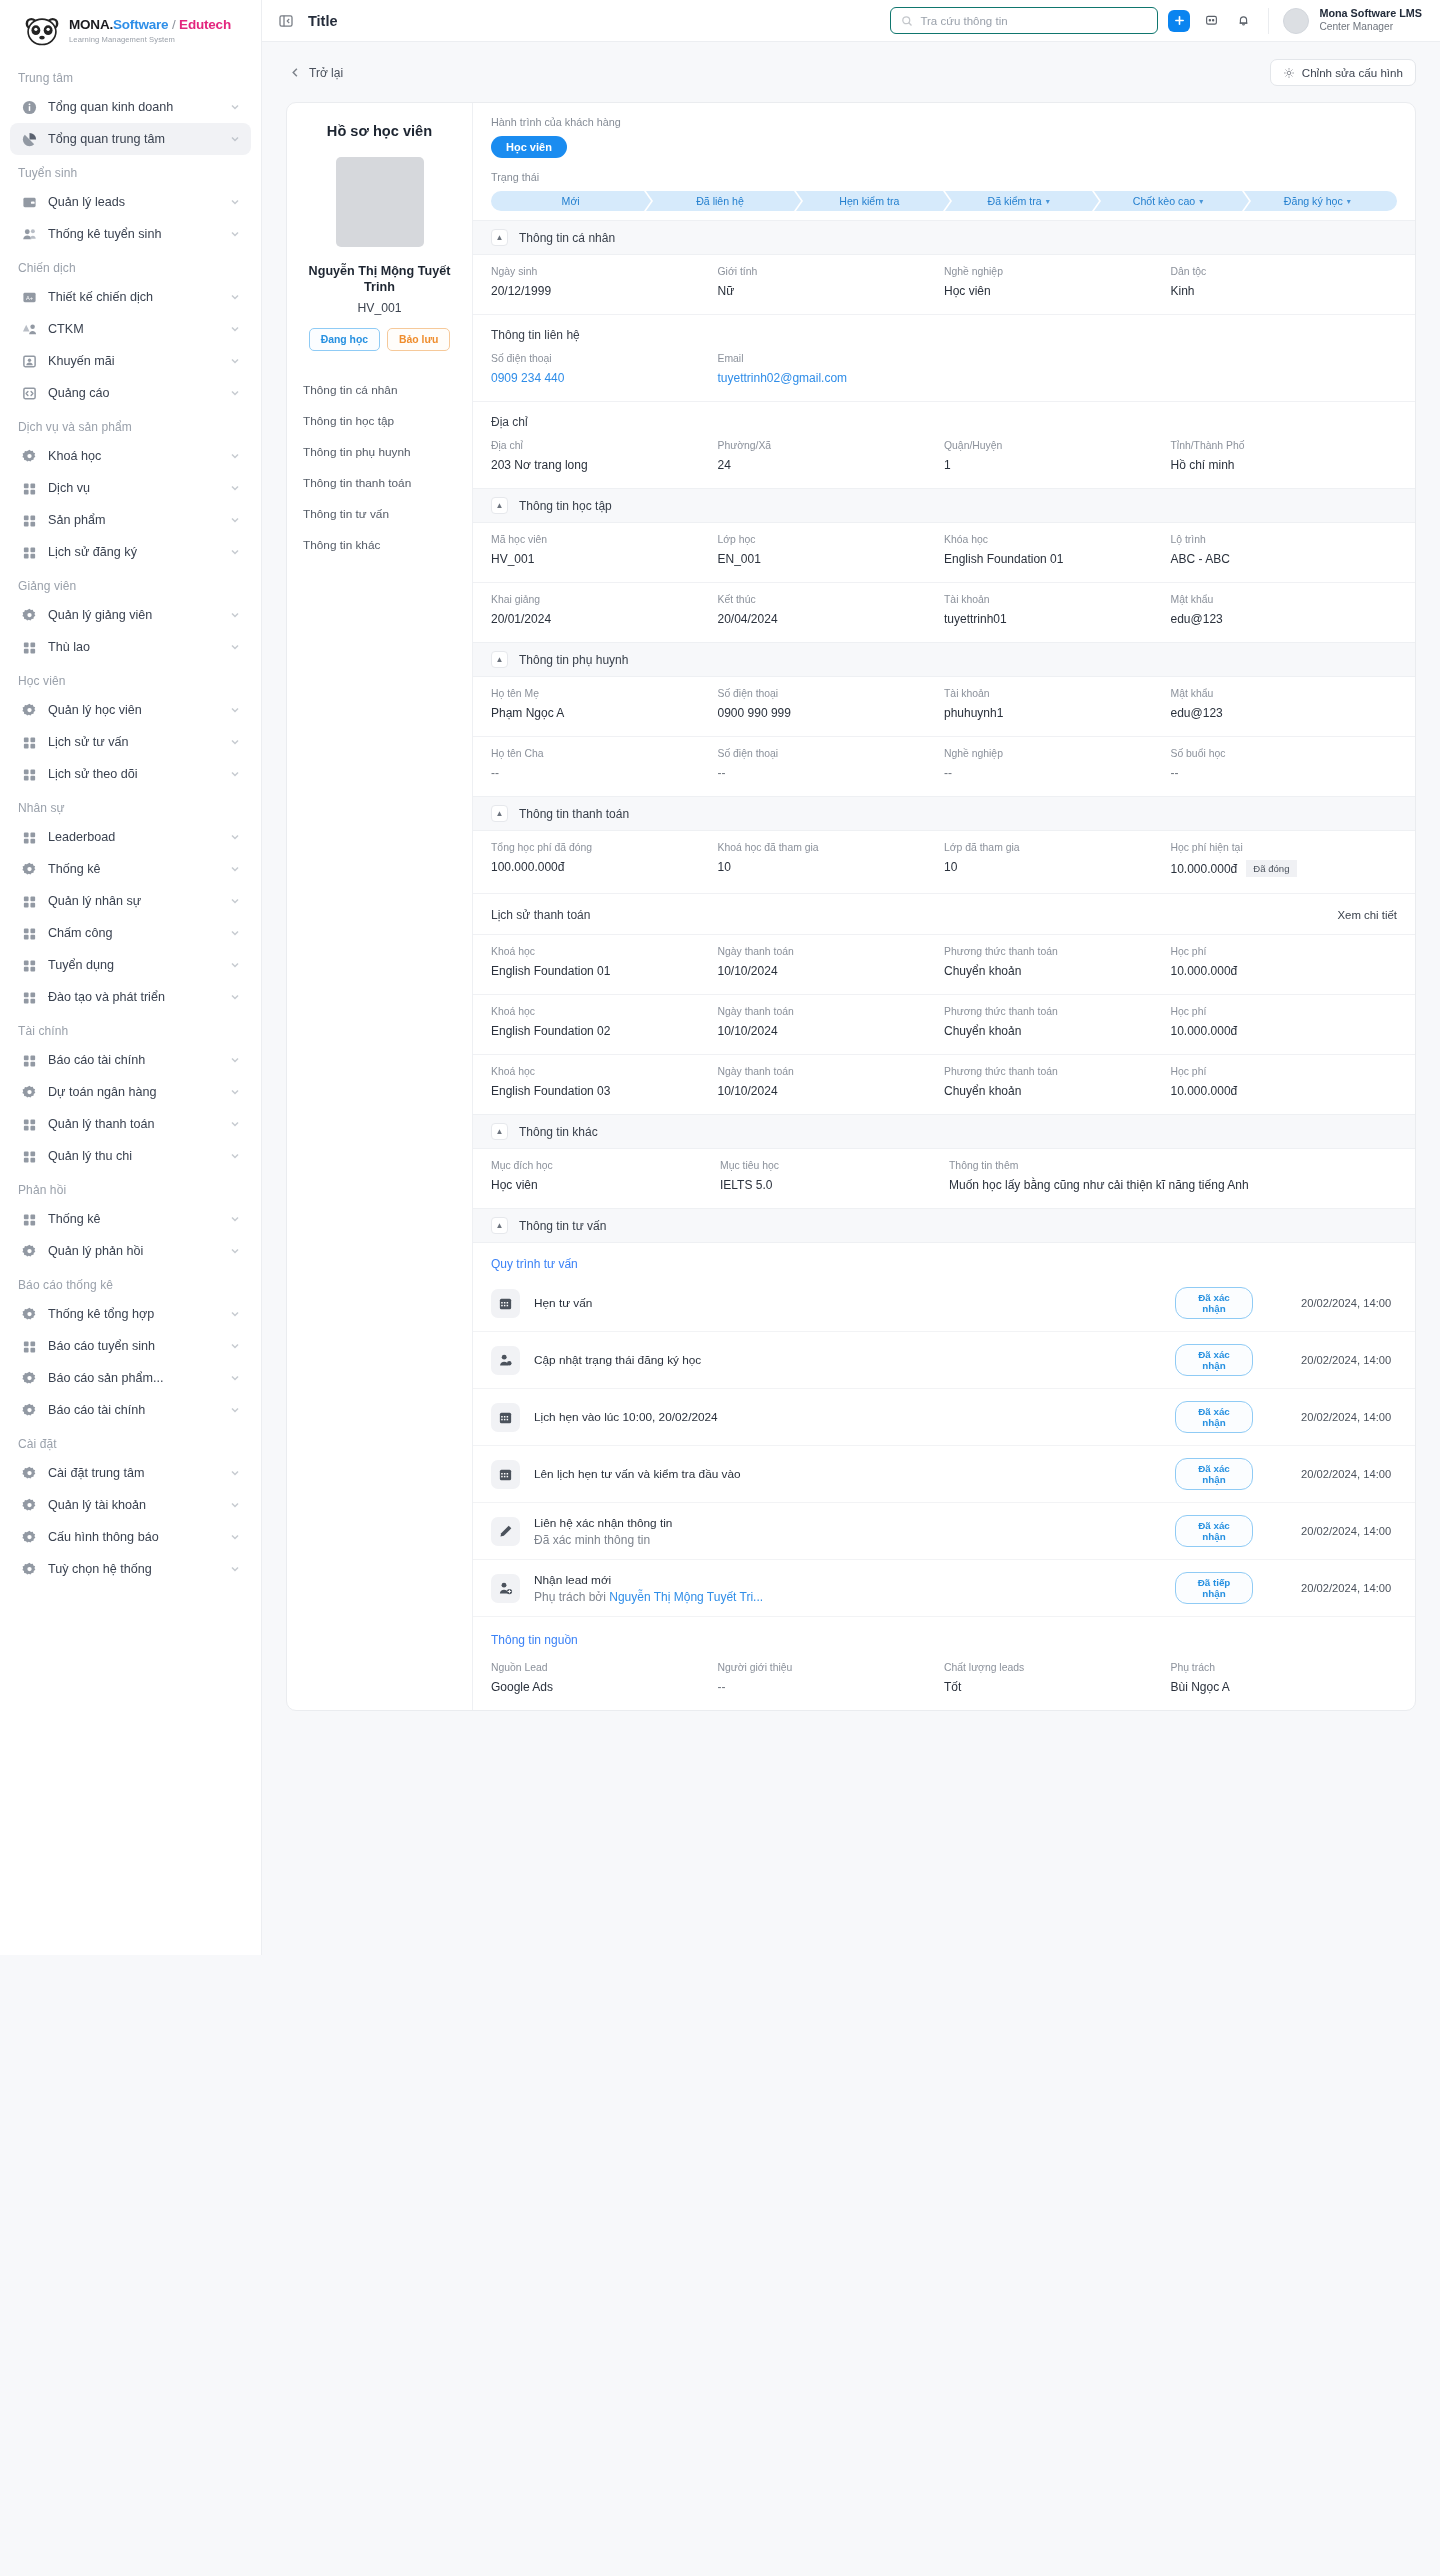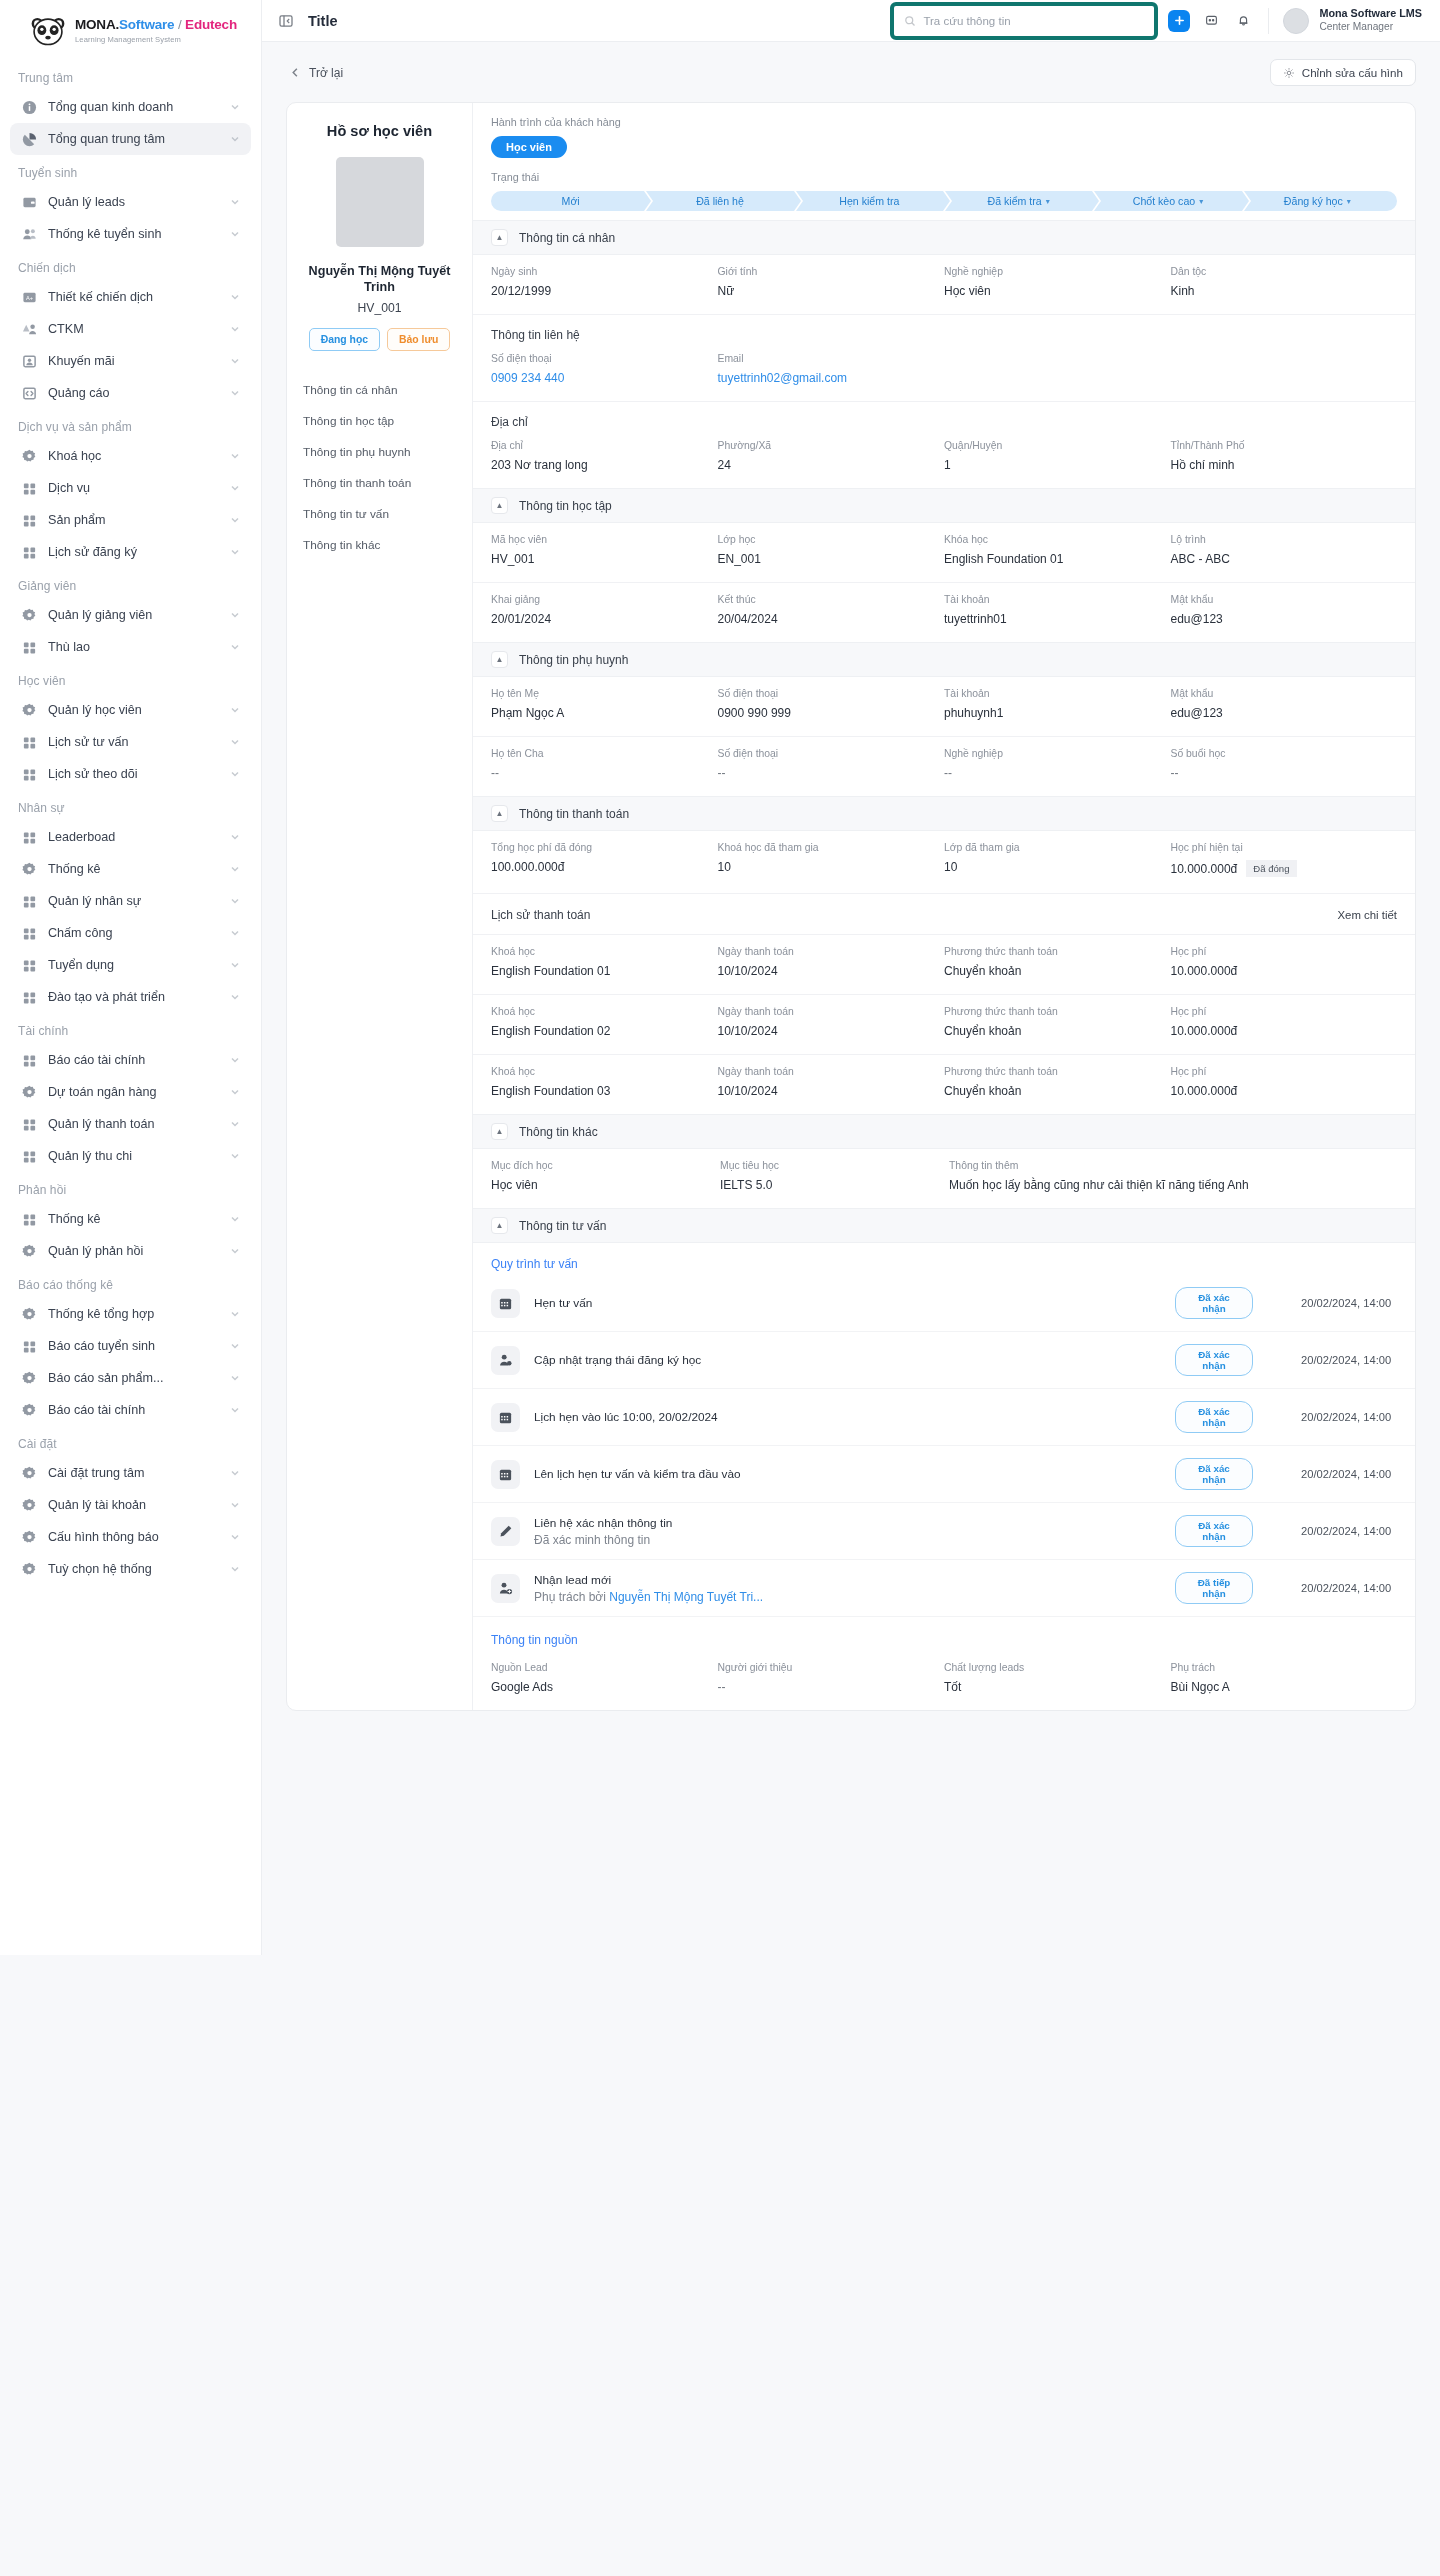--- a/index.html
+++ b/index.html
@@ -16,21 +16,21 @@
   .app { display: flex; width: 1440px; align-items: flex-start; }
 
   
   .sidebar {
     width: 262px; min-width: 262px;
     background: #ffffff;
     border-right: 1px solid #eceef1;
     min-height: 1955px;
     padding-bottom: 14px;
   }
-  .brand { display: flex; align-items: center; gap: 9px; padding: 16px 14px 14px 30px; }
+  .brand { display: flex; align-items: center; gap: 9px; padding: 16px 14px 14px 24px; }
   .brand-logo { width: 36px; height: 30px; flex: 0 0 auto; }
   .brand-text { line-height: 1.05; }
   .brand-line1 { font-size: 13.5px; font-weight: bold; letter-spacing: -0.2px; }
   .brand-mona { color: #1b1b1f; }
   .brand-soft { color: #2f8fe8; }
   .brand-sep { color: #8e949e; font-weight: normal; }
   .brand-edu { color: #e3257e; }
   .brand-line2 { font-size: 7.6px; color: #9aa0a9; margin-top: 3px; letter-spacing: .1px; }
 
   .nav-group-title {
@@ -50,21 +50,21 @@
   
   .main { flex: 1; min-width: 0; }
   .topbar {
     height: 42px; background: #fff; border-bottom: 1px solid #eceef1;
     display: flex; align-items: center; padding: 0 18px 0 16px; gap: 10px;
   }
   .panel-ico { width: 16px; height: 16px; opacity: .75; }
   .top-title { font-size: 14.5px; font-weight: bold; color: #242c3a; margin-left: 4px; }
   .top-spacer { flex: 1; }
   .searchbox {
-    width: 268px; height: 38px; border: 4px solid #0f766e; border-radius: 6px;
+    width: 268px; height: 27px; border: 1px solid #0f766e; border-radius: 6px;
     display: flex; align-items: center; gap: 7px; padding: 0 10px; background: #fff;
   }
   .search-ico { width: 12px; height: 12px; opacity: .5; flex: 0 0 12px; }
   .search-input {
     border: none; outline: none; font-size: 11.5px; color: #6d737d;
     font-family: "Liberation Sans", sans-serif; width: 100%; background: transparent;
   }
   .search-input::placeholder { color: #9aa1ab; }
   .icon-btn {
     width: 22px; height: 22px; border-radius: 6px; display: flex;

